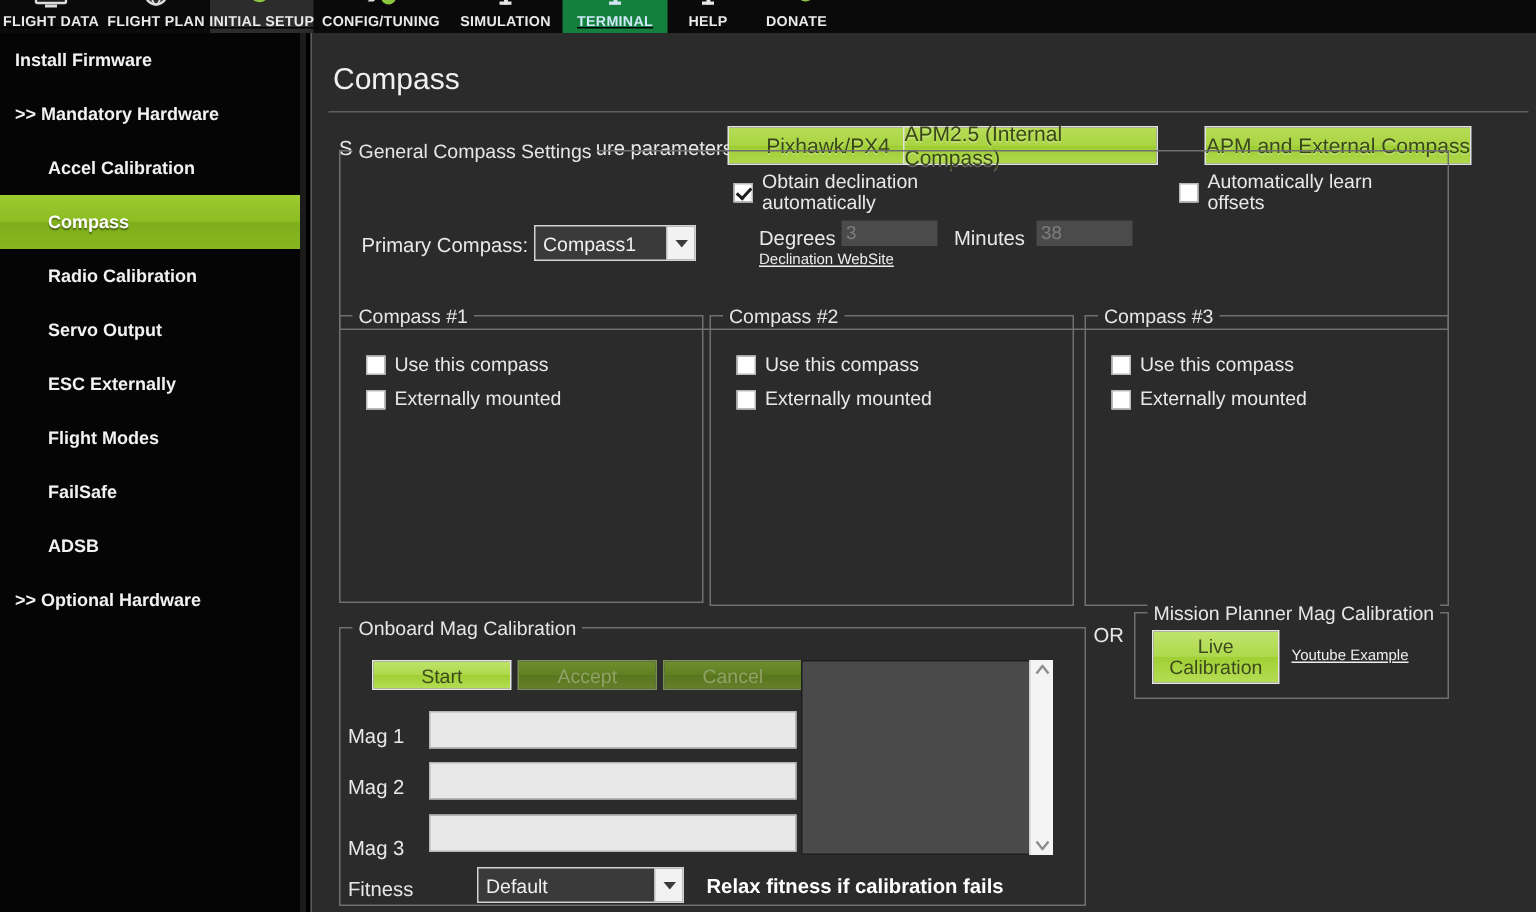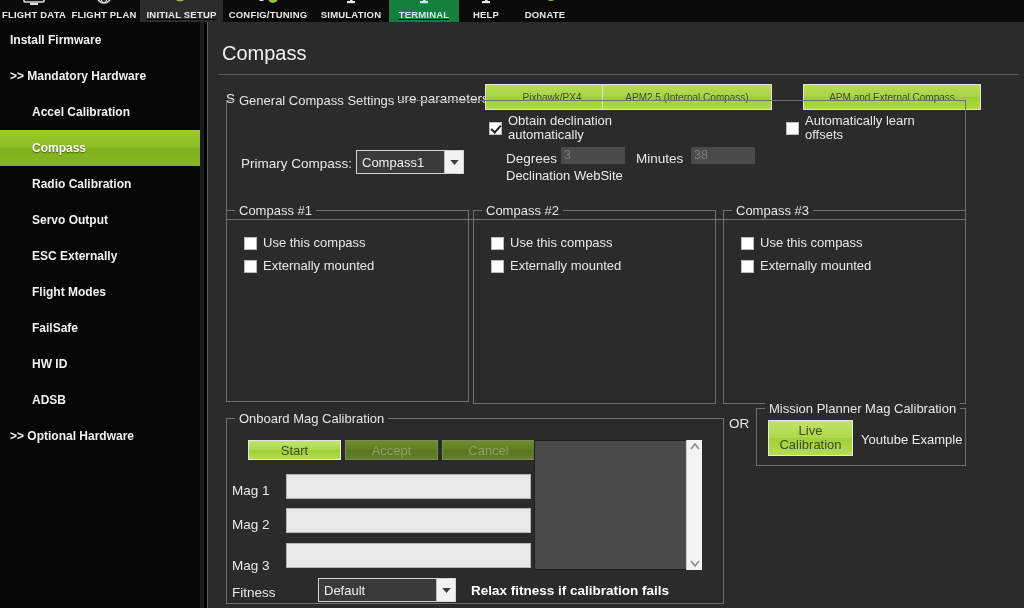--- a/index.html
+++ b/index.html
@@ -129,21 +129,21 @@
   }
 
   
   .qbtn {
     position: absolute;
     height: 26px;
     background: linear-gradient(to bottom, #b7dd56 0%, #a9d442 50%, #9ccd33 51%, #b0d84d 100%);
     border: 1px solid #e2e2e2;
     box-sizing: border-box;
     color: #39471a;
-    font-size: 10px;
+    font-size: 14px;
     display: flex;
     align-items: center;
     justify-content: center;
     cursor: pointer;
     text-shadow: 0 1px 0 rgba(255,255,255,.25);
   }
 
   
   .group {
     position: absolute;
@@ -227,21 +227,22 @@
     font-size: 12.5px;
     padding-left: 3px;
     line-height: 17px;
     overflow: hidden;
     white-space: nowrap;
   }
 
   .weblink {
     position: absolute;
     color: #ededed;
-    font-size: 13px;
+    font-size: 10px;
+    text-decoration: underline;
     cursor: pointer;
     white-space: nowrap;
   }
 
   
   .abtn {
     position: absolute;
     height: 20px;
     border: 1px solid #cfcfcf;
     box-sizing: border-box;
@@ -327,21 +328,21 @@
       <span class="tbicon">
         <svg viewBox="0 0 26 22" width="26" height="22">
             <circle cx="13" cy="9" r="7" fill="#2a2a2a" stroke="#dcdcdc" stroke-width="1.6"></circle>
             <ellipse cx="13" cy="9" rx="3" ry="7" fill="none" stroke="#dcdcdc" stroke-width="1.2"></ellipse>
             <line x1="6" y1="9" x2="20" y2="9" stroke="#dcdcdc" stroke-width="1.2"></line>
           </svg>
       </span>
       <span class="tblabel">FLIGHT PLAN</span>
     </div>
 
-    <div class="tbitem shaded" style="width:83px">
+    <div class="tbitem shaded" style="width:69px">
       <span class="tbicon">
         <svg viewBox="0 0 26 22" width="26" height="22">
             <circle cx="11" cy="8" r="6.5" fill="#8cc63f"></circle>
             <circle cx="11" cy="8" r="2.6" fill="#2c2c2c"></circle>
             <path d="M19 3 l0 6 M16.4 6.6 L19 9.4 L21.6 6.6" stroke="#8cc63f" stroke-width="1.8" fill="none"></path>
           </svg>
       </span>
       <span class="tblabel">INITIAL SETUP</span>
     </div>
 
@@ -421,23 +422,20 @@
       <span>Servo Output</span>
     </div>
     <div class="side-item lvl1">
       <span>ESC Externally</span>
     </div>
     <div class="side-item lvl1">
       <span>Flight Modes</span>
     </div>
     <div class="side-item lvl1">
       <span>FailSafe</span>
-    </div>
-    <div class="side-item lvl1">
-      <span>HW ID</span>
     </div>
     <div class="side-item lvl1">
       <span>ADSB</span>
     </div>
     <div class="side-item lvl0">
       <span>&gt;&gt; Optional Hardware</span>
     </div>
     <div class="scroller"></div>
   </div>
 

